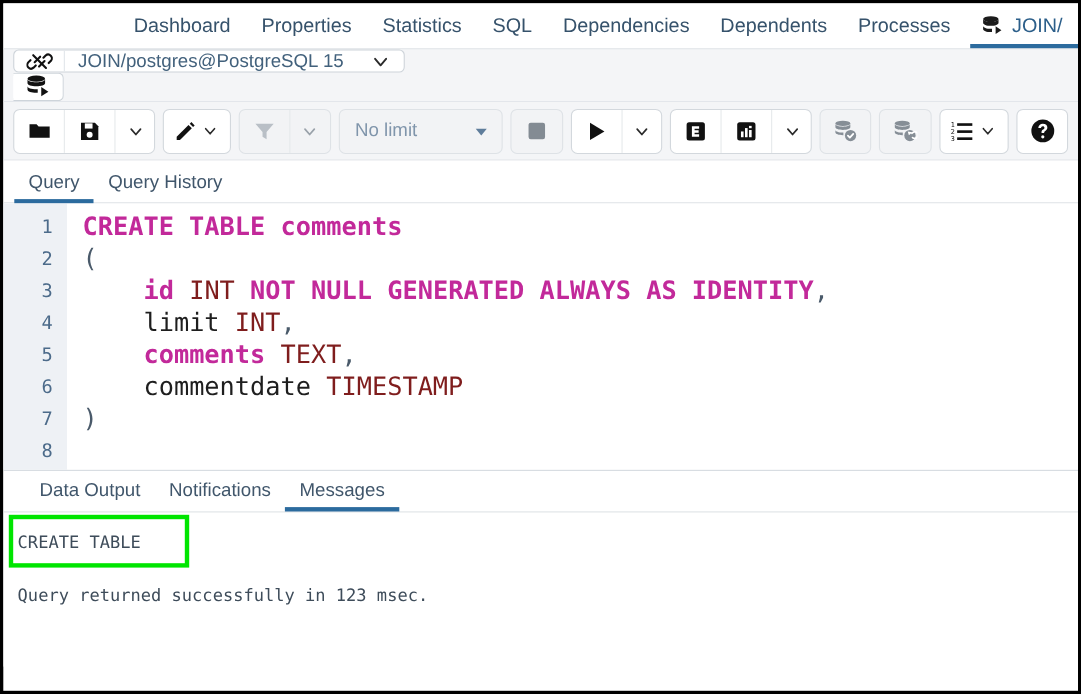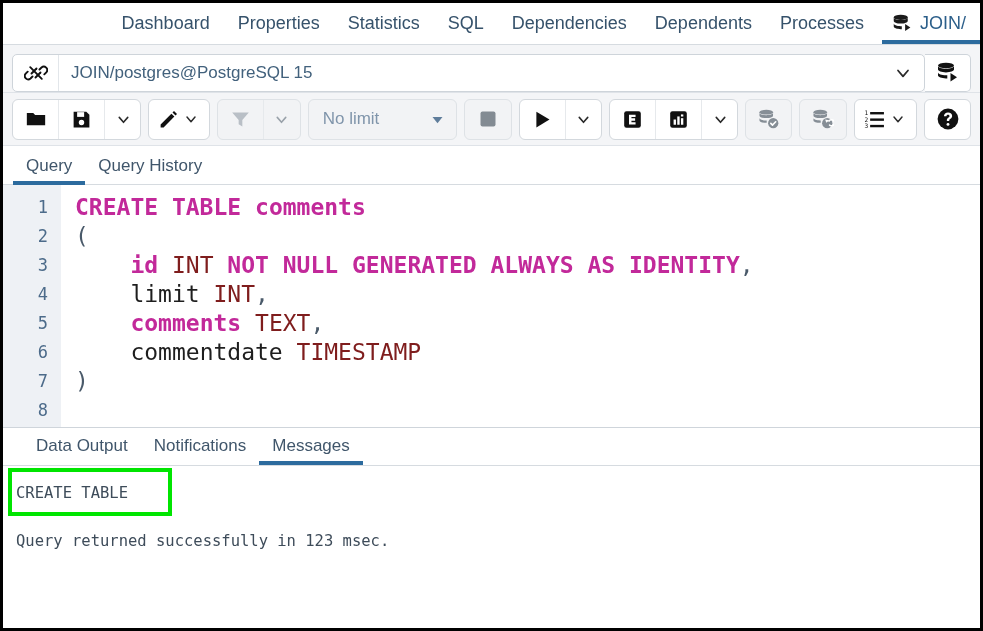--- a/index.html
+++ b/index.html
@@ -51,25 +51,26 @@
     content: "";
     position: absolute;
     left: 4px; right: 0; bottom: 0;
     height: 4px;
     background: #2c6b9e;
   }
 
   
   .conn-bar {
     display: flex;
-    align-items: flex-end;
+    align-items: flex-start;
     height: 48px;
     padding: 0 9px;
     background: #f4f5f7;
     border-bottom: 1px solid #dfe3e8;
+    flex-direction: column;
   }
   .conn-group {
     display: flex;
     align-items: center;
     height: 38px;
     background: #ffffff;
     border: 1px solid #ced4da;
     border-radius: 5px;
     overflow: hidden;
     flex: 1 1 auto;

